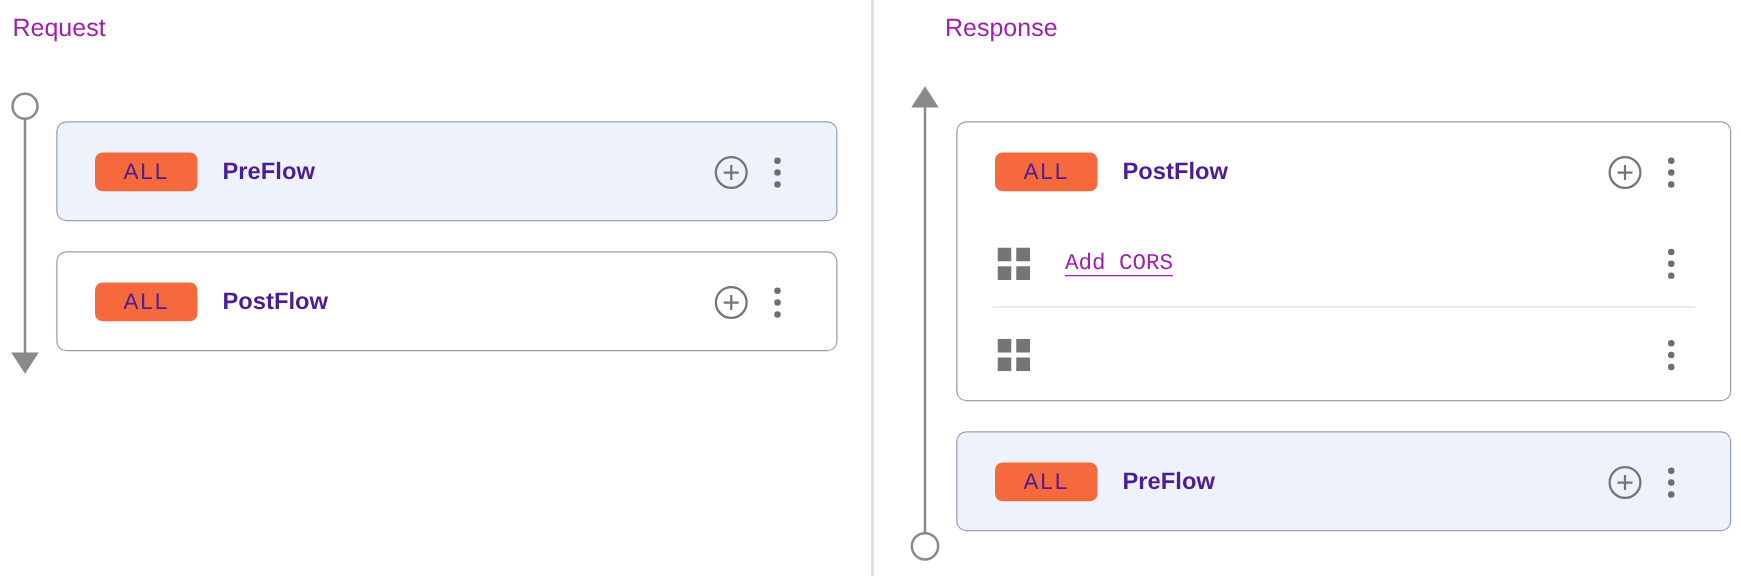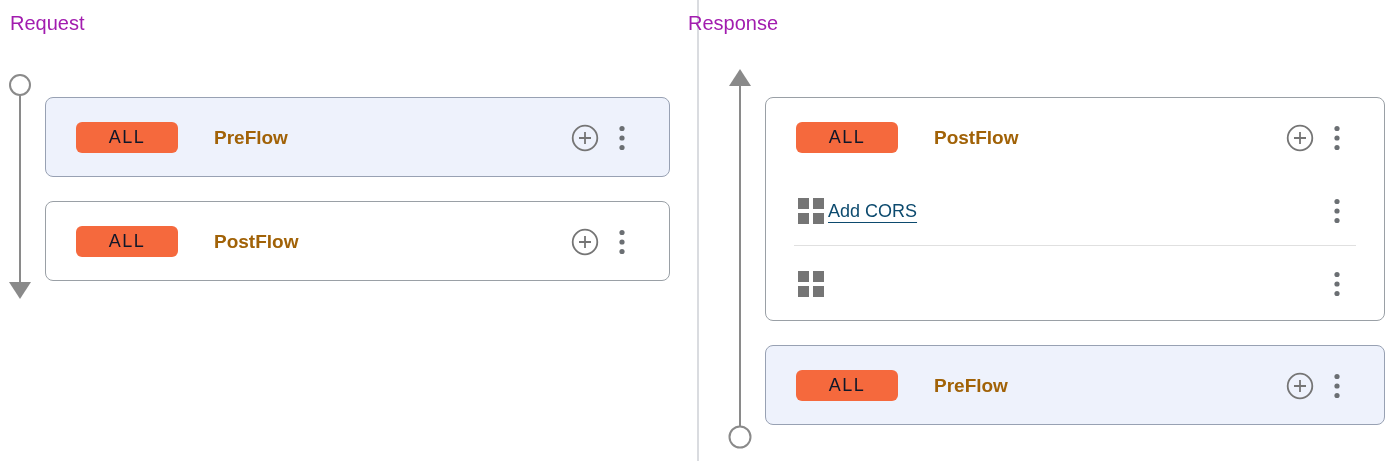--- a/index.html
+++ b/index.html
@@ -12,21 +12,21 @@
     overflow:hidden;
   }
   .panel-title {
     position:absolute;
     font-size:20px;
     font-weight:400;
     color:#a21caf;
     top:12px;
   }
   #request-title  { left:10px; }
-  #response-title { left:688px; }
+  #response-title { left:756px; }
 
   .panel-divider {
     position:absolute;
     left:697px; top:0;
     width:2px; height:461px;
     background:#dadce0;
   }
 
   .flowline { position:absolute; }
   #request-flowline  { left:5px;   top:72px; }
@@ -48,34 +48,34 @@
   .card-header {
     display:flex;
     align-items:center;
     height:79px;
     padding:0 44px 0 30px;
   }
   .badge {
     display:flex;
     align-items:center;
     justify-content:center;
-    width:102px;
+    width:82px;
     height:31px;
     border-radius:6px;
     background:#f5693d;
-    color:#0f172a;
+    color:#4c1d95;
     font-size:18px;
     letter-spacing:1.5px;
     flex:0 0 auto;
   }
   .card-name {
-    margin-left:36px;
+    margin-left:20px;
     font-size:19px;
     font-weight:700;
-    color:#a16207;
+    color:#4c1d95;
     white-space:nowrap;
   }
   .card-icons {
     margin-left:auto;
     display:flex;
     align-items:center;
     gap:20px;
   }
   .icon-btn {
     display:flex;
@@ -92,27 +92,28 @@
     align-items:center;
     height:68px;
     padding:0 44px 0 32px;
   }
   .policy-row.last { height:75px; }
   .policy-divider {
     border-top:1px solid #e0e0e0;
     margin:0 28px;
   }
   .policy-link {
-    margin-left:4px;
+    margin-left:28px;
     font-size:18px;
-    color:#0c4a6e;
+    color:#a21caf;
     text-decoration:underline;
     text-underline-offset:5px;
     cursor:pointer;
     white-space:nowrap;
+    font-family:Liberation Mono, monospace;
   }
   .policy-row .card-icons { margin-left:auto; }
 </style>
 </head>
 <body>
 
 <h2 class="panel-title" id="request-title">Request</h2>
 
 <svg class="flowline" id="request-flowline" width="30" height="232">
   <circle cx="15" cy="13" r="10" fill="#ffffff" stroke="#8a8a8a" stroke-width="2"></circle>

